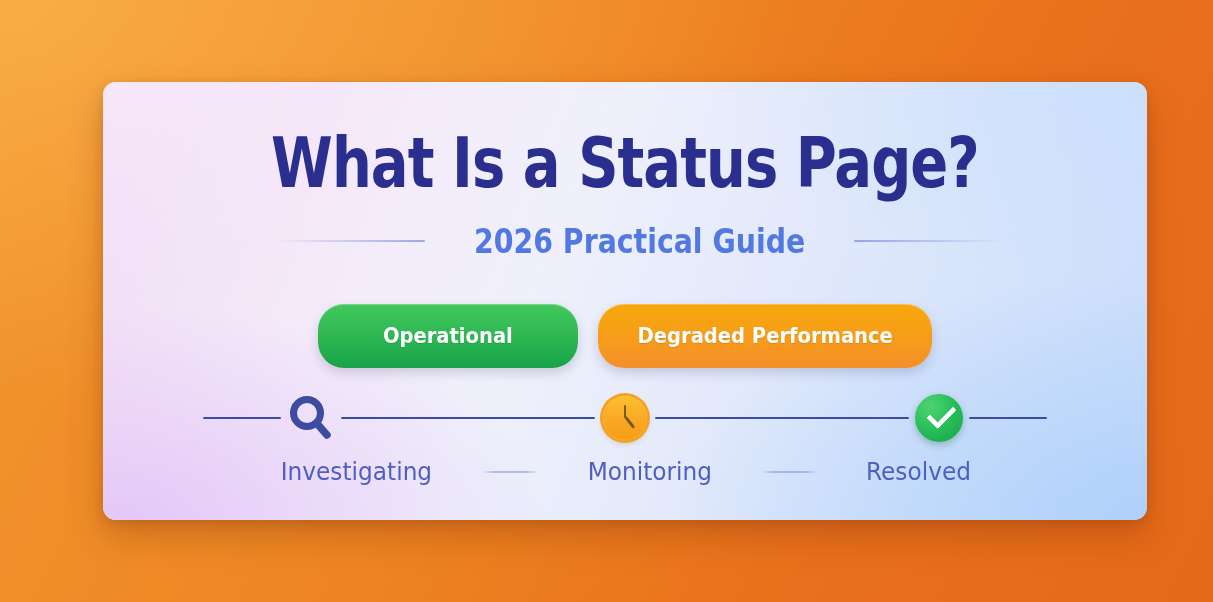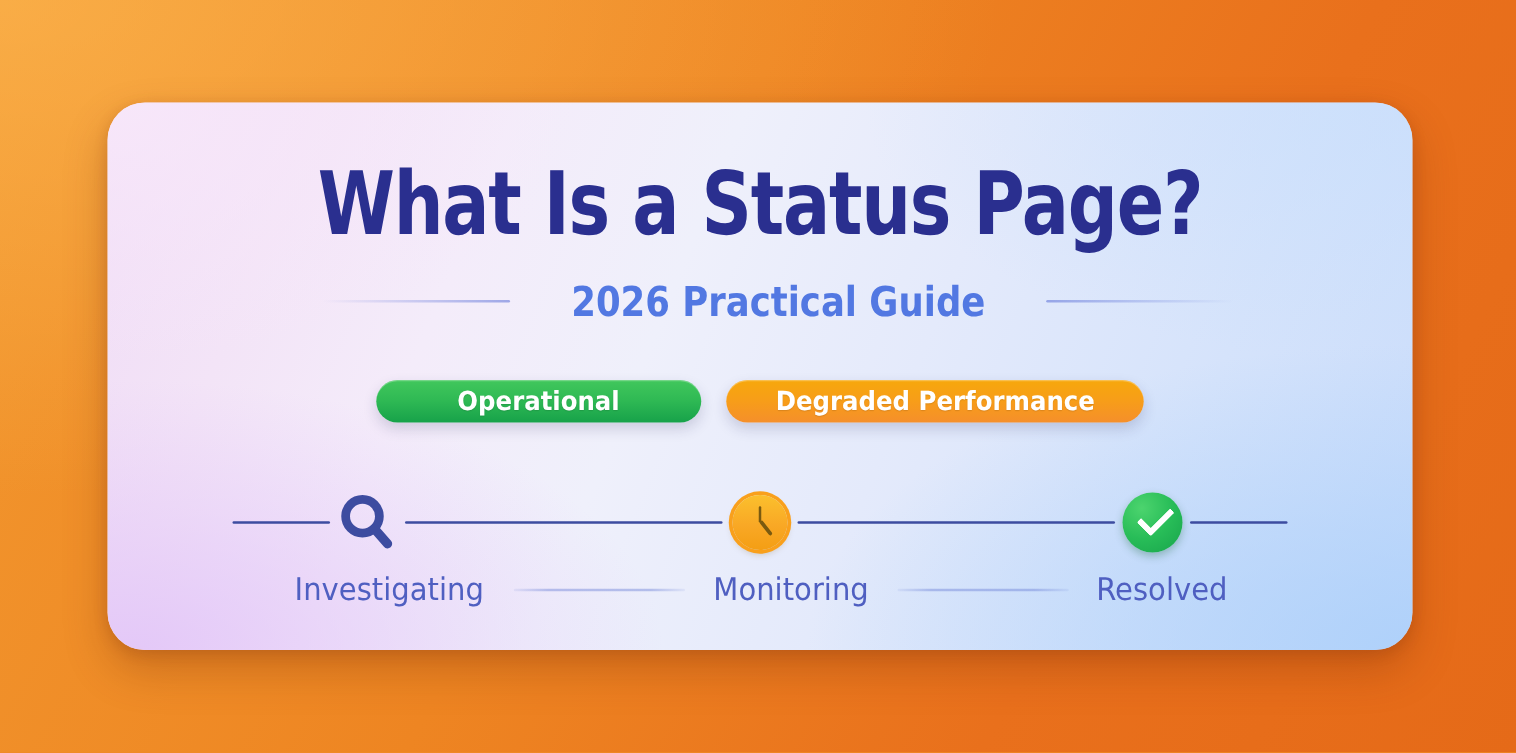--- a/index.html
+++ b/index.html
@@ -19,25 +19,25 @@
     width: 1213px;
     height: 602px;
     background:
       radial-gradient(120% 120% at 0% 0%, rgba(255,190,90,0.55) 0%, rgba(255,160,60,0.0) 55%),
       linear-gradient(118deg, #f2982f 0%, #ee8522 42%, #e9701c 72%, #e56a18 100%);
   }
 
   
   #card {
     position: absolute;
-    left: 86px;
+    left: 103px;
     top: 82px;
     width: 1044px;
     height: 438px;
-    border-radius: 30px;
+    border-radius: 13px;
     background:
       linear-gradient(112deg,
         #f0dcf6 0%,
         #f3e4f7 14%,
         #f4ecfa 27%,
         #eff0fb 42%,
         #e4eafb 60%,
         #d5e3fb 80%,
         #c9dcfb 100%);
     box-shadow:
@@ -121,21 +121,21 @@
     position: absolute;
     left: 0;
     right: 0;
     top: 222px;
     display: flex;
     align-items: center;
     justify-content: center;
     gap: 20px;
   }
   .badge {
-    height: 34px;
+    height: 64px;
     border-radius: 26px;
     display: flex;
     align-items: center;
     justify-content: center;
     padding: 0 30px;
     color: #ffffff;
     font-family: "DejaVu Sans", sans-serif;
     font-weight: bold;
     font-size: 21px;
     white-space: nowrap;
@@ -228,20 +228,21 @@
     border-bottom: 5px solid #ffffff;
     border-radius: 2px;
     transform: rotate(-45deg);
   }
 
   #label-row {
     position: relative;
     margin-top: 8px;
     display: flex;
     align-items: center;
+    gap: 28px;
   }
   .tl-label {
     font-family: "DejaVu Sans", sans-serif;
     font-size: 25px;
     color: #4f5fc1;
     white-space: nowrap;
     transform: scaleX(0.93);
   }
   .lbl-pad { flex: 0 0 44px; }
   .lbl-rule {

